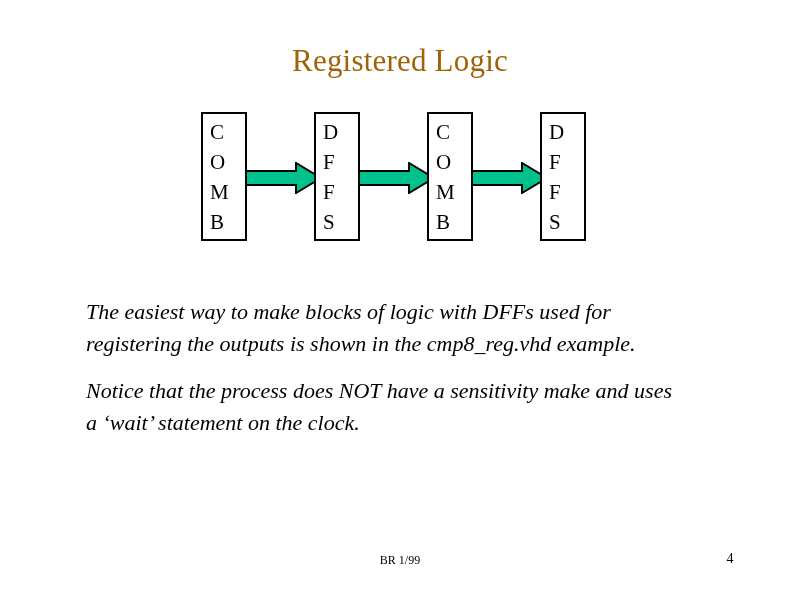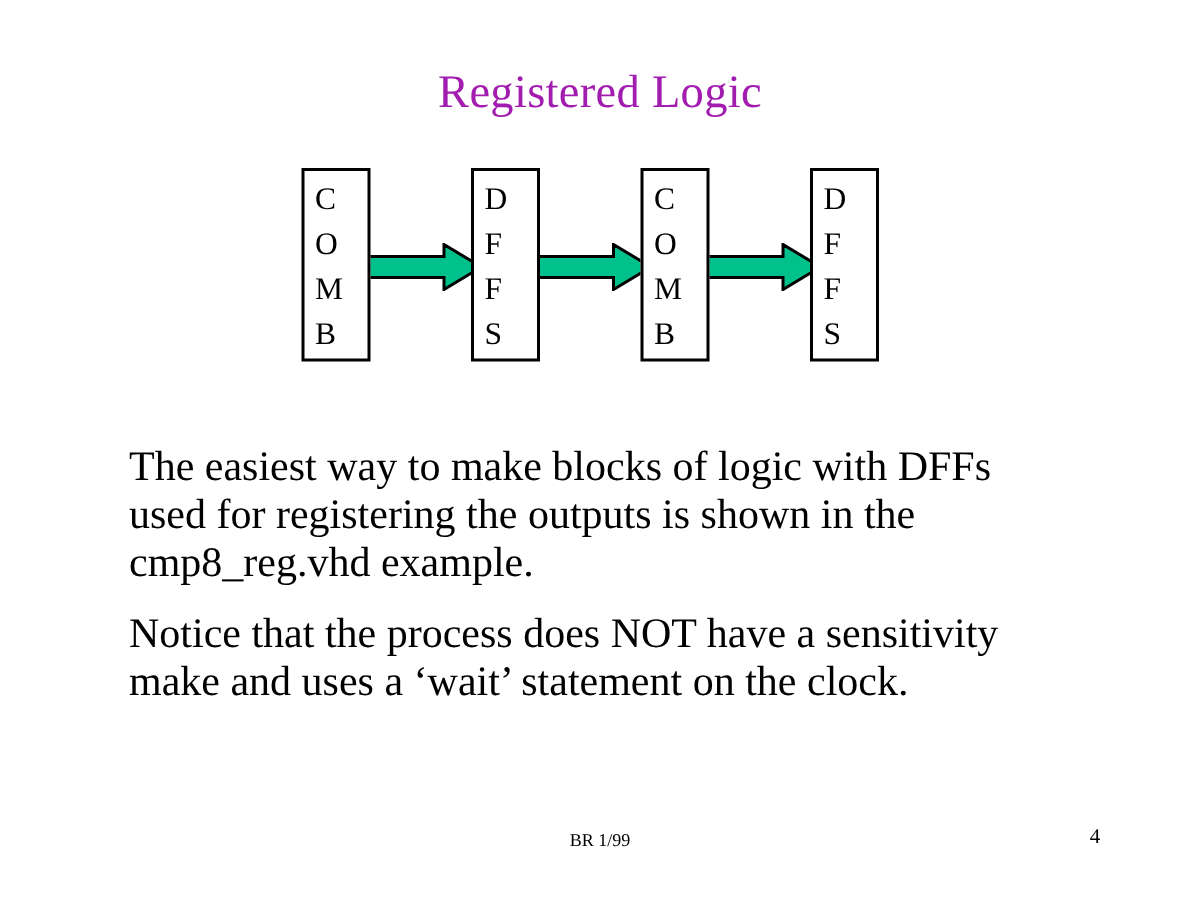--- a/index.html
+++ b/index.html
@@ -26,21 +26,21 @@
   .slide-title {
     position: absolute;
     left: 0;
     top: 42px;
     width: 800px;
     text-align: center;
     font-size: 31px;
     line-height: 38px;
     font-weight: normal;
     letter-spacing: 0.2px;
-    color: #a21caf;
+    color: #a16207;
   }
   
   .diagram {
     position: absolute;
     left: 195px;
     top: 110px;
     width: 420px;
     height: 136px;
   }
   .block {
@@ -78,22 +78,23 @@
   #arrow-2 { left: 162px; }
   #arrow-3 { left: 275px; }
   .arrow svg { display: block; width: 78px; height: 32px; }
 
   
   .body-text {
     position: absolute;
     left: 86px;
     top: 296px;
     width: 600px;
-    font-size: 28px;
+    font-size: 22px;
     line-height: 32px;
+    font-style: italic;
   }
   .body-text p {
     margin: 0 0 15px 0;
   }
   .body-text p:last-child { margin-bottom: 0; }
 
   
   .footer-center {
     position: absolute;
     left: 0;

